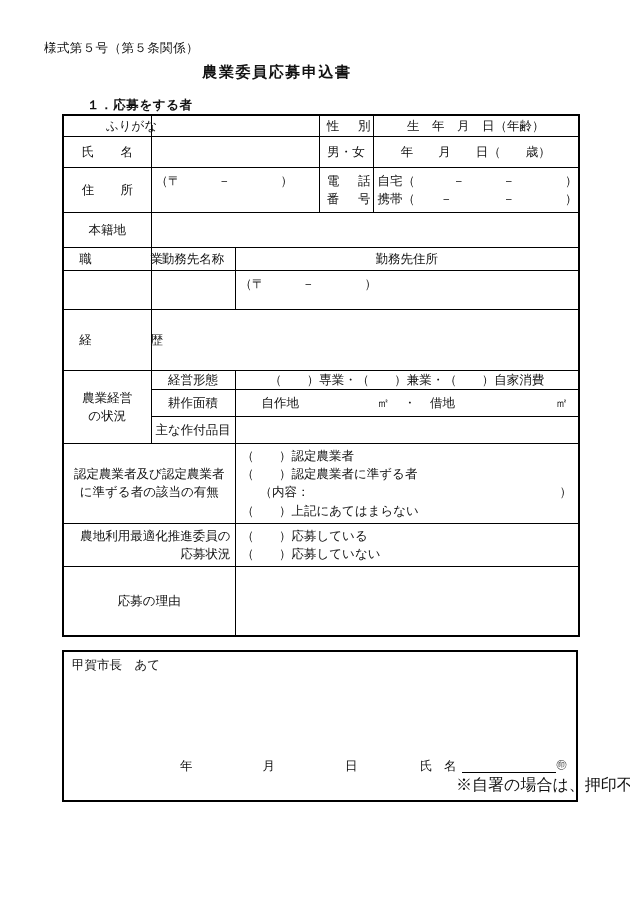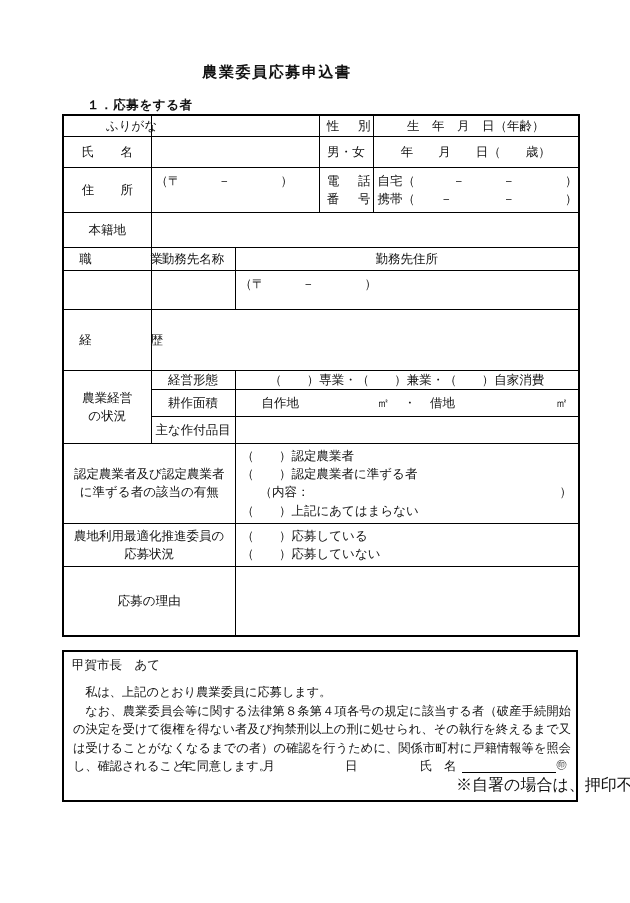--- a/index.html
+++ b/index.html
@@ -164,20 +164,21 @@
     top: 17px;
     font-size: 16px;
     white-space: nowrap;
   }
 </style>
 </head>
 <body>
 
 <div class="page">
 
+  <div class="form-code">様式第５号（第５条関係）</div>
   <div class="doc-title">農業委員応募申込書</div>
   <div class="section-heading">１．応募をする者</div>
 
   <table class="grid" id="main-table">
     <colgroup>
       <col style="width:88px">
       <col style="width:62px">
       <col style="width:22px">
       <col style="width:84px">
       <col style="width:54px">
@@ -280,21 +281,21 @@
           <div style="display:flex;">
             <span style="padding-left:18px;">（内容：</span>
             <span style="flex:1 1 auto;"></span>
             <span>）</span>
           </div>
           <div>（　　）上記にあてはまらない</div>
         </td>
       </tr>
 
       <tr>
-        <td class="ctr outer-left" colspan="3" style="height:34px;">
+        <td class="ctr outer-left" colspan="3" style="height:34px;text-align:right;">
           <div>農地利用最適化推進委員の</div>
           <div>応募状況</div>
         </td>
         <td class="lft outer-right" colspan="3" style="padding:3px 6px;">
           <div>（　　）応募している</div>
           <div>（　　）応募していない</div>
         </td>
       </tr>
 
       <tr>
@@ -302,24 +303,20 @@
         <td class="outer-right outer-bottom" colspan="3"></td>
       </tr>
 
     </tbody>
   </table>
 
   <div id="decl-box">
 
     <div class="decl-to">甲賀市長　あて</div>
 
-    <div class="decl-body">
-      <p class="decl-p">私は、上記のとおり農業委員に応募します。</p>
-      <p class="decl-p">なお、農業委員会等に関する法律第８条第４項各号の規定に該当する者（破産手続開始の決定を受けて復権を得ない者及び拘禁刑以上の刑に処せられ、その執行を終えるまで又は受けることがなくなるまでの者）の確認を行うために、関係市町村に戸籍情報等を照会し、確認されることに同意します。</p>
-    </div>
 
     <div class="sig-row">
       <span class="sig-date">年　　月　　日</span>
       <span class="sig-name-label">氏 名</span>
       <span class="sig-line"></span>
       <span class="sig-seal">㊞</span>
       <span class="sig-note">※自署の場合は、押印不要</span>
     </div>
 
   </div>

